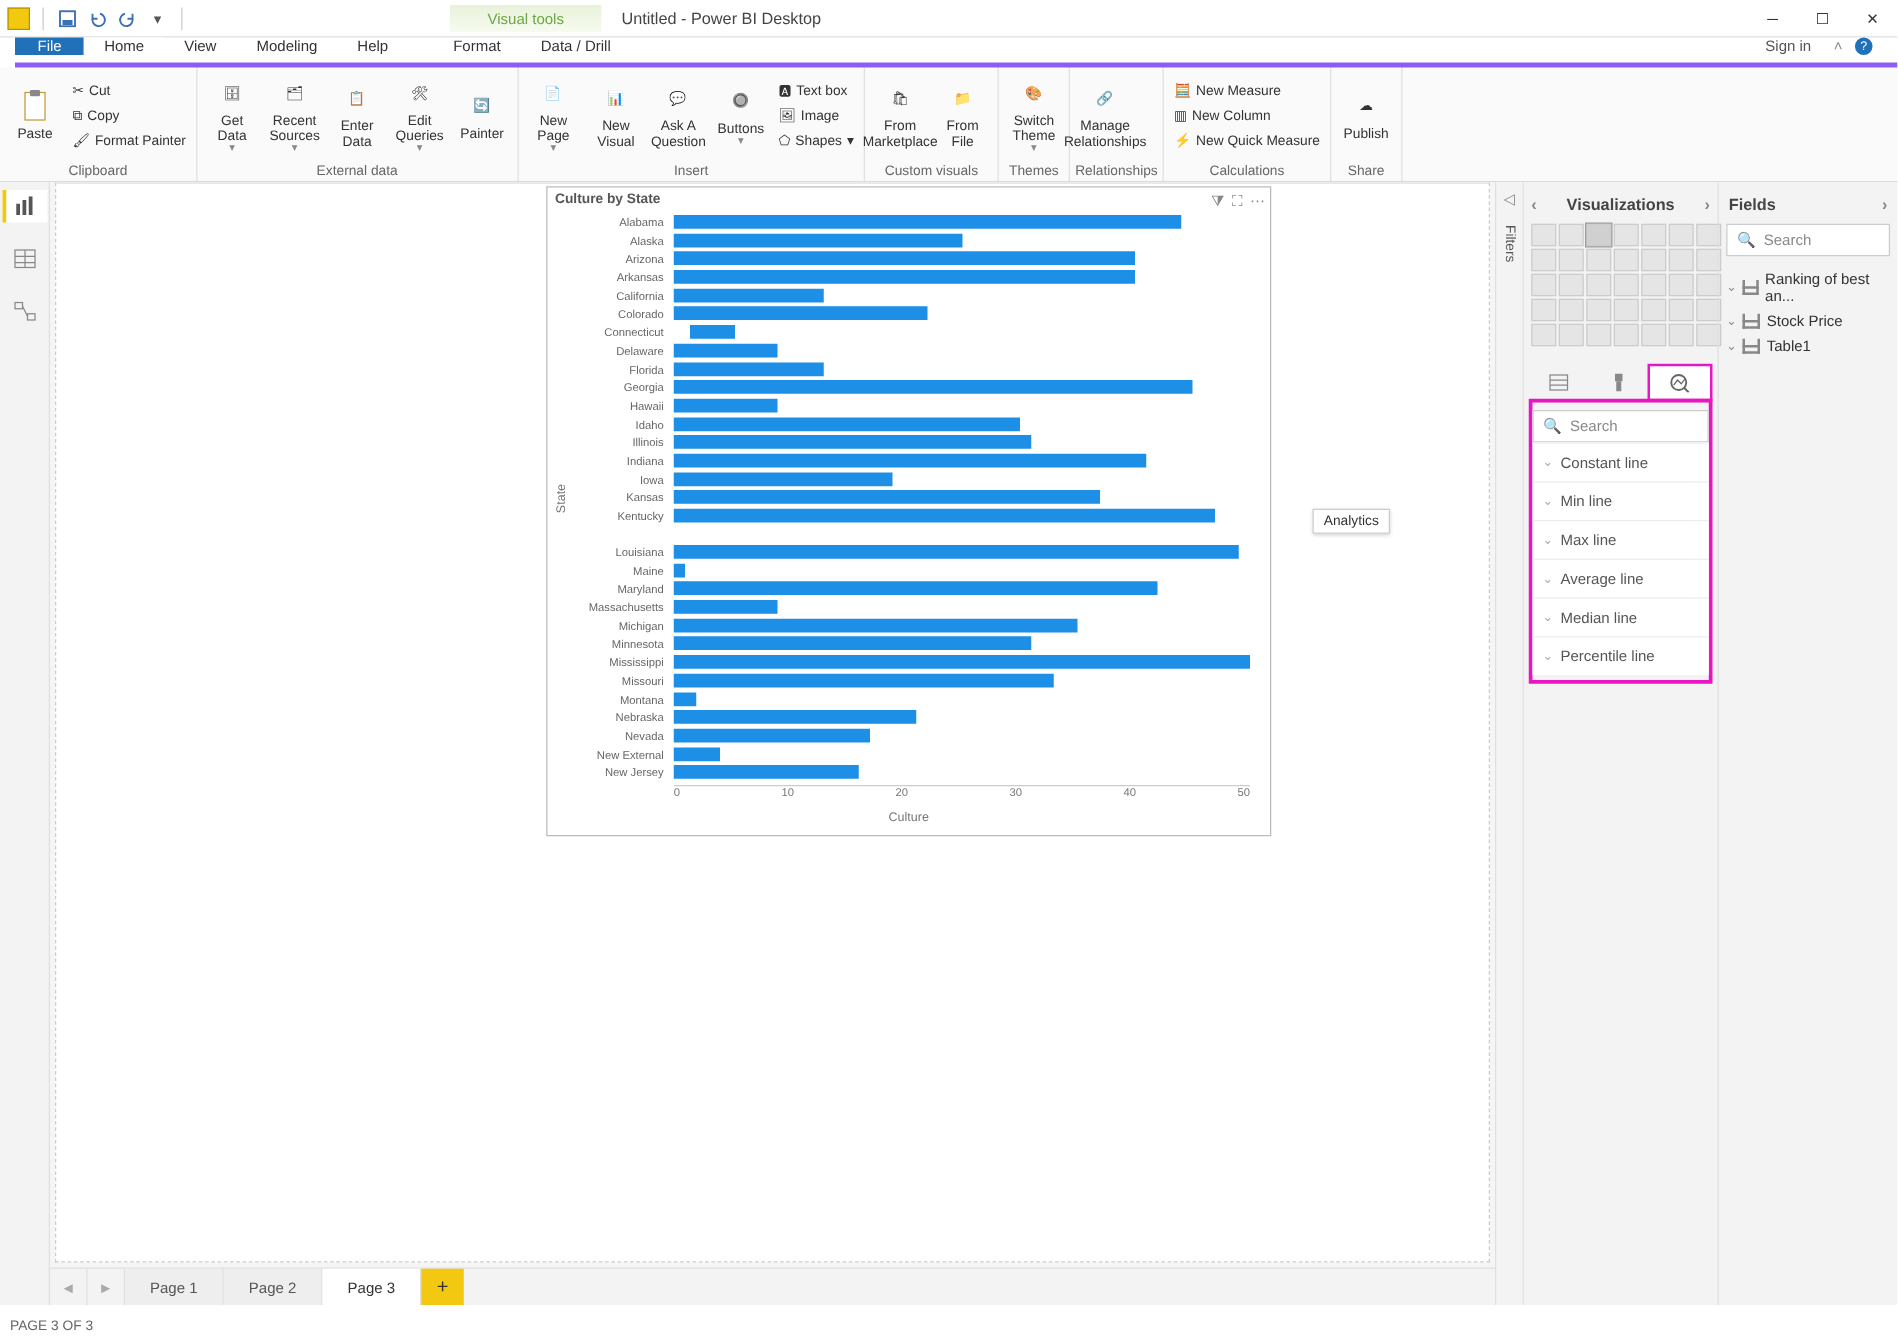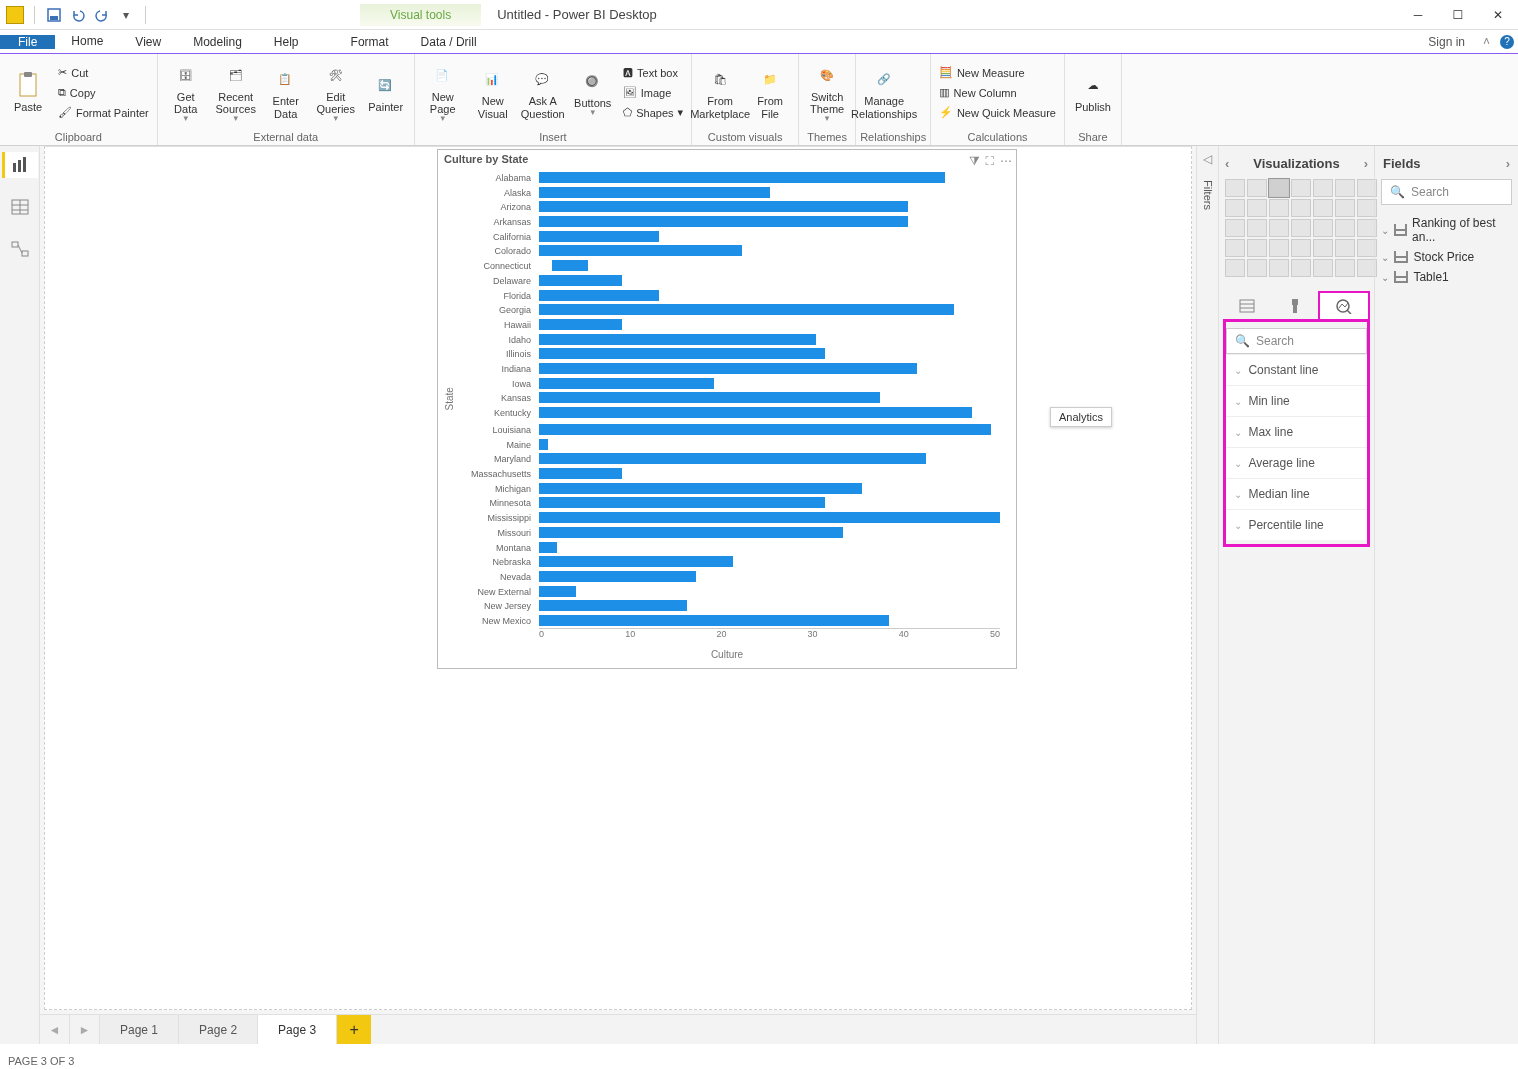--- a/index.html
+++ b/index.html
@@ -10,25 +10,25 @@
 .titlebar .qat { display: flex; align-items: center; padding-left: 6px; gap: 6px; }
 .titlebar .qat .logo { width: 18px; height: 18px; background: #F2C811; border: 1px solid #b89400; }
 .titlebar .sep { width: 1px; height: 18px; background: #ccc; margin: 0 4px; }
 .titlebar .icon-btn { width: 18px; height: 18px; display: flex; align-items: center; justify-content: center; cursor: pointer; color: #555; }
 .titlebar .visual-tools { margin-left: 210px; color: #6aa742; font-size: 12px; padding: 4px 30px; background: linear-gradient(#e8f2da,#f7fbef);}
 .titlebar .title { color: #444; font-size: 13px; margin-left:16px;}
 .titlebar .winctrl { margin-left: auto; display: flex; }
 .titlebar .winctrl div { width: 40px; height: 30px; display: flex; align-items: center; justify-content: center; cursor: pointer; }
 
 
-.menubar { height: 24px; display: flex; align-items: center; border-bottom: 1px solid #8b5cf6; font-size: 12px; position:relative;}
+.menubar { height: 24px; display: flex; align-items: flex-start; border-bottom: 4px solid #8b5cf6; font-size: 12px; position:relative;margin-left:12px;}
 .menubar .tab { padding: 0 16px; display: flex; align-items: center; cursor: pointer; }
 .menubar .tab.file { background: #2071B8; color: #fff; padding: 0 18px; }
 .menubar .tab.active { border-bottom: 2px solid #fff; background: #fff; }
-.menubar .right { margin-left: auto; display: flex; align-items: center; gap:10px; padding-right:4px;}
+.menubar .right { margin-left: auto; display: flex; align-items: center; gap:10px; padding-right:20px;}
 .menubar .signin { color:#555; cursor:pointer; padding:0 8px;}
 .menubar .help-circle { width:14px; height:14px; border-radius:50%; background:#2071B8; color:#fff; display:flex; align-items:center; justify-content:center; font-size:10px;}
 
 
 .ribbon { height: 92px; border-bottom: 1px solid #d0d0d0; display: flex; background: #fafafa; }
 .ribbon .group { border-right: 1px solid #e0e0e0; display: flex; flex-direction: column; padding: 2px 4px 0 4px; }
 .ribbon .group .items { flex: 1; display: flex; align-items: center; gap: 2px; }
 .ribbon .group .label { text-align: center; color: #666; font-size: 11px; padding: 2px 0; }
 .rbtn-large { display: flex; flex-direction: column; align-items: center; justify-content: center; width: 48px; padding:4px 2px; cursor: pointer; font-size: 11px; text-align: center; line-height:1.1;}
 .rbtn-large .ricon { width: 28px; height: 28px; margin-bottom: 2px; display:flex; align-items:center; justify-content:center;}
@@ -393,21 +393,21 @@
                   <div class="bar-fill" style="width: 82%;"></div>
                 </div>
                 <div style="position: relative; height: 14.7px;">
                   <div class="bar-cat" style="position: absolute; left: -95px; width: 90px; top: 1px;">Iowa</div>
                   <div class="bar-fill" style="width: 38%;"></div>
                 </div>
                 <div style="position: relative; height: 14.7px;">
                   <div class="bar-cat" style="position: absolute; left: -95px; width: 90px; top: 1px;">Kansas</div>
                   <div class="bar-fill" style="width: 74%;"></div>
                 </div>
-                <div style="position: relative; height: 17px;">
+                <div style="position: relative; height: 29px;">
                   <div class="bar-cat" style="position: absolute; left: -95px; width: 90px; top: 1px;">Kentucky</div>
                   <div class="bar-fill" style="width: 94%;"></div>
                 </div>
                 <div style="position: relative; height: 14.7px;">
                   <div class="bar-cat" style="position: absolute; left: -95px; width: 90px; top: 1px;">Louisiana</div>
                   <div class="bar-fill" style="width: 98%;"></div>
                 </div>
                 <div style="position: relative; height: 14.7px;">
                   <div class="bar-cat" style="position: absolute; left: -95px; width: 90px; top: 1px;">Maine</div>
                   <div class="bar-fill" style="width: 2%;"></div>
@@ -448,24 +448,20 @@
                   <div class="bar-cat" style="position: absolute; left: -95px; width: 90px; top: 1px;">Nevada</div>
                   <div class="bar-fill" style="width: 34%;"></div>
                 </div>
                 <div style="position: relative; height: 14.7px;">
                   <div class="bar-cat" style="position: absolute; left: -95px; width: 90px; top: 1px;">New External</div>
                   <div class="bar-fill" style="width: 8%;"></div>
                 </div>
                 <div style="position: relative; height: 14.7px;">
                   <div class="bar-cat" style="position: absolute; left: -95px; width: 90px; top: 1px;">New Jersey</div>
                   <div class="bar-fill" style="width: 32%;"></div>
-                </div>
-                <div style="position: relative; height: 14.7px;">
-                  <div class="bar-cat" style="position: absolute; left: -95px; width: 90px; top: 1px;">New Mexico</div>
-                  <div class="bar-fill" style="width: 76%;"></div>
                 </div>
               </div>
             <div class="xaxis" id="xaxis">
                 <span>0</span>
                 <span>10</span>
                 <span>20</span>
                 <span>30</span>
                 <span>40</span>
                 <span>50</span>
               </div>

